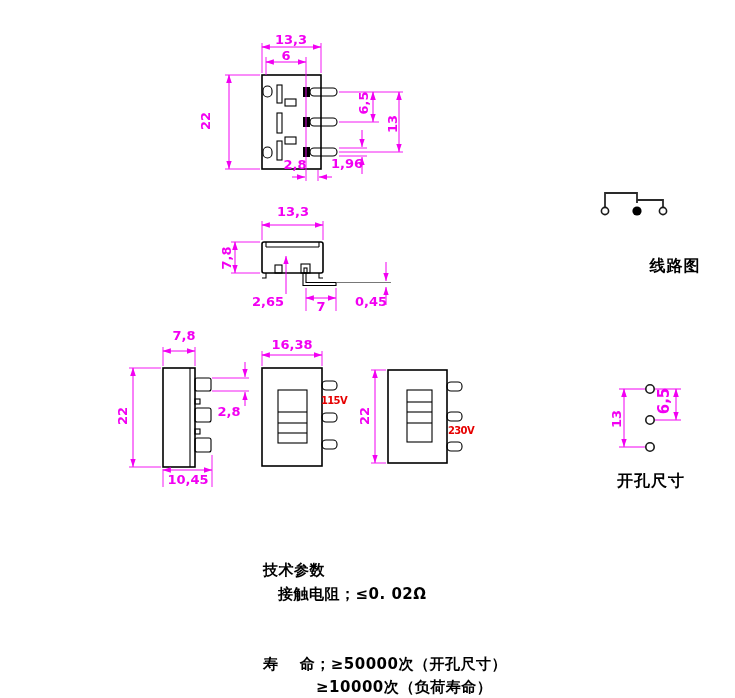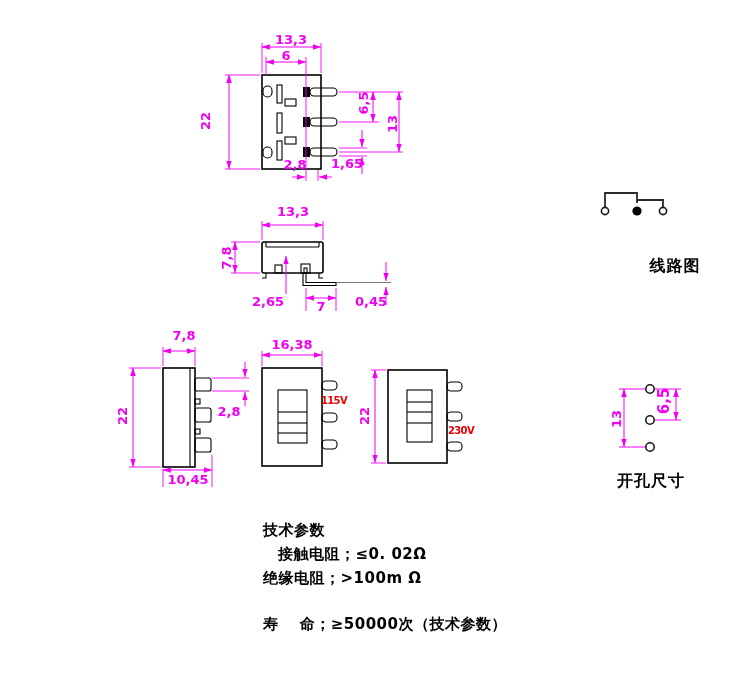--- a/index.html
+++ b/index.html
@@ -5,21 +5,21 @@
   html,body{margin:0;padding:0;background:#fff;}
   .canvas{position:relative;width:735px;height:698px;background:#ffffff;overflow:hidden;
           font-family:"DejaVu Sans",sans-serif;}
   .canvas svg{position:absolute;left:0;top:0;}
   .lbl{position:absolute;transform:translate(-50%,-50%);white-space:nowrap;}
   .lblv{position:absolute;transform:translate(-50%,-50%) rotate(-90deg);white-space:nowrap;}
   .dim{color:#f200f2;font-weight:bold;font-size:13px;}
   .dimbig{font-size:15px;}
   .red{color:#e60000;font-weight:bold;font-size:10px;letter-spacing:-0.6px;margin-left:42px;}
   .cap{color:#000;font-weight:bold;font-size:16px;letter-spacing:1px;}
-  .spec{position:absolute;color:#000;font-weight:bold;font-size:15px;white-space:pre;letter-spacing:0.5px;}
+  .spec{position:absolute;color:#000;font-weight:bold;font-size:15px;white-space:pre;letter-spacing:0.5px;margin-top:40px;}
   .wm{position:absolute;color:#d6d6d6;font-size:25px;letter-spacing:0.5px;}
   
   .bk{fill:none;stroke:#000;stroke-width:1.6;}
   .bt{fill:none;stroke:#000;stroke-width:1.1;}
   .de{stroke:#f200f2;stroke-width:0.9;fill:none;}
   .dl{stroke:#f200f2;stroke-width:1;fill:none;}
   .ck{fill:#fff;stroke:#1a1a1a;stroke-width:1.6;}
   .cw{fill:none;stroke:#2a2a2a;stroke-width:1.8;}
   .thin{stroke:#555;stroke-width:0.8;fill:none;}
 </style>
@@ -178,21 +178,21 @@
       <line x1="676" y1="389" x2="676" y2="420" class="dl" marker-start="url(#as)" marker-end="url(#ae)"></line>
     </g>
   </svg>
 
   <span class="lbl dim" style="left:291px;top:39px;">13,3</span>
   <span class="lbl dim" style="left:286px;top:55px;">6</span>
   <span class="lblv dim" style="left:205px;top:121px;">22</span>
   <span class="lblv dim" style="left:363px;top:103px;">6,5</span>
   <span class="lblv dim" style="left:392px;top:124px;">13</span>
   <span class="lbl dim" style="left:295px;top:164px;">2,8</span>
-  <span class="lbl dim" style="left:347px;top:163px;">1,65</span>
+  <span class="lbl dim" style="left:347px;top:163px;">1,96</span>
 
   <span class="lbl dim" style="left:293px;top:211px;">13,3</span>
   <span class="lblv dim" style="left:226px;top:258px;">7,8</span>
   <span class="lbl dim" style="left:268px;top:301px;">2,65</span>
   <span class="lbl dim" style="left:321px;top:306px;">7</span>
   <span class="lbl dim" style="left:371px;top:301px;">0,45</span>
 
   <span class="lbl dim" style="left:184px;top:335px;">7,8</span>
   <span class="lblv dim" style="left:122px;top:416px;">22</span>
   <span class="lbl dim" style="left:229px;top:411px;">2,8</span>
@@ -204,16 +204,16 @@
   <span class="lbl red" style="left:419px;top:430px;">230V</span>
 
   <span class="lblv dim" style="left:616px;top:419px;">13</span>
   <span class="lblv dim dimbig" style="left:664px;top:401px;">6,5</span>
 
   <span class="lbl cap" style="left:675px;top:266px;">线路图</span>
   <span class="lbl cap" style="left:651px;top:481px;">开孔尺寸</span>
 
   <span class="spec" style="left:263px;top:521px;">技术参数</span>
   <span class="spec" style="left:278px;top:545px;">接触电阻；≤0. 02Ω</span>
-  <span class="spec" style="left:263px;top:569px;">绝缘电阻；&gt;100m Ω</span>
-  <span class="spec" style="left:263px;top:615px;">寿　 命；≥50000次（技术参数）</span>
+  <span class="spec" style="left:263px;top:615px;">寿　 命；≥50000次（开孔尺寸）</span>
+  <span class="spec" style="left:316px;top:638px;">≥10000次（负荷寿命）</span>
 
 </div>
 
 </body></html>

